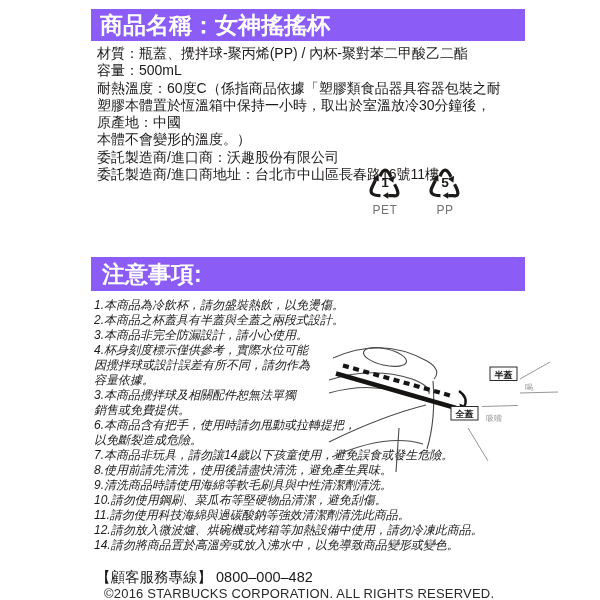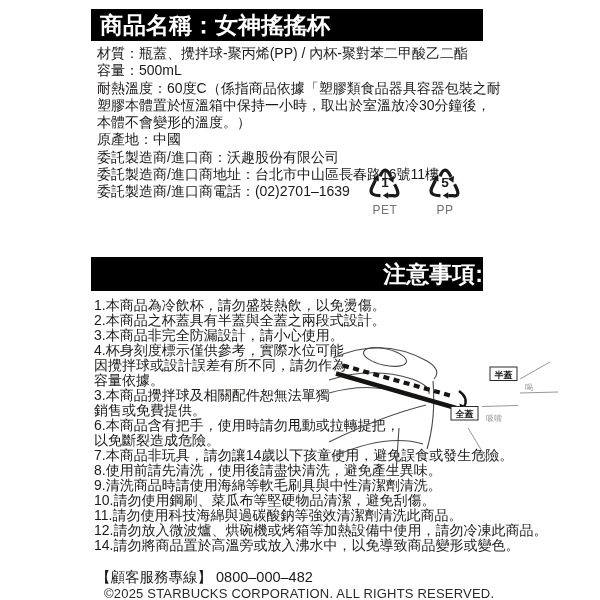--- a/index.html
+++ b/index.html
@@ -2,29 +2,29 @@
 <html><head>
 <meta charset="utf-8">
 <style>
   html,body{margin:0;padding:0;}
   body{
     width:600px;height:600px;background:#ffffff;position:relative;overflow:hidden;
     font-family:"Liberation Sans","DejaVu Sans",sans-serif;
     color:#1c1a19;
   }
   .banner{
-    position:absolute;left:91px;width:392px;background:#000000;color:#ffffff;
+    position:absolute;left:91px;width:434px;background:#8b5cf6;color:#ffffff;
     font-weight:bold;white-space:nowrap;box-sizing:border-box;
   }
   .banner1{top:9px;height:32px;line-height:32px;font-size:23px;padding-left:9px;}
-  .banner2{top:257px;height:34px;line-height:34px;font-size:23px;text-align:right;}
+  .banner2{top:257px;height:34px;line-height:34px;font-size:23px;padding-left:11px;}
   .info{position:absolute;left:97px;top:45px;}
   .iline{font-size:14px;line-height:17.3px;white-space:nowrap;}
   .list{position:absolute;left:94px;top:298px;}
-  .pline{font-size:14px;line-height:15px;white-space:nowrap;}
+  .pline{font-size:12px;line-height:15px;white-space:nowrap;font-style:italic;}
   .rsym{position:absolute;top:161px;width:46px;text-align:center;}
   .rsym1{left:362px;}
   .rsym2{left:422px;}
   .rsym .mat{font-size:12px;letter-spacing:0.5px;margin-top:-2px;color:#737373;}
   .rsym svg text{font-size:15px;font-weight:bold;fill:#1c1a19;}
   .diagram{position:absolute;left:328px;top:340px;width:272px;height:135px;pointer-events:none;}
   .boxlabel{font-size:9px;font-weight:600;fill:#1c1a19;}
   .tinynote{font-size:8px;fill:#9a9a9a;}
   .service{position:absolute;left:96px;top:568px;font-size:14.5px;white-space:nowrap;}
   .copyright{position:absolute;left:104px;top:586px;font-size:13px;letter-spacing:0.2px;color:#2a2a2a;white-space:nowrap;}
@@ -36,25 +36,24 @@
 
   <div class="banner banner1">
     <span>商品名稱：女神搖搖杯</span>
   </div>
 
   <div class="info">
     <div class="iline">材質：瓶蓋、攪拌球-聚丙烯(PP) / 內杯-聚對苯二甲酸乙二酯</div>
     <div class="iline">容量：500mL</div>
     <div class="iline">耐熱溫度：60度C（係指商品依據「塑膠類食品器具容器包裝之耐</div>
     <div class="iline">塑膠本體置於恆溫箱中保持一小時，取出於室溫放冷30分鐘後，</div>
+    <div class="iline">原產地：中國</div>
     <div class="iline">本體不會變形的溫度。）</div>
-    <div class="iline">原產地：中國</div>
     <div class="iline">委託製造商/進口商：沃趣股份有限公司</div>
     <div class="iline">委託製造商/進口商地址：台北市中山區長春路16號11樓</div>
-    <div class="iline">委託製造商/進口商電話：(02)2701–1639</div>
   </div>
 
   <div class="rsym rsym1">
     <svg viewBox="0 0 48 44" width="44" height="40">
       <g fill="none" stroke="#1c1a19" stroke-width="3.6">
         <path d="M 18.5 17 Q 24 3 30.5 17.5"></path>
         <path d="M 34.5 25.5 Q 42.5 40 33 38 L 27.5 38"></path>
         <path d="M 19 38 Q 5.5 38 9.5 29.5 L 13.5 21"></path>
       </g>
       <g fill="#1c1a19">
@@ -133,15 +132,15 @@
     </g>
     <rect x="490" y="367" width="27" height="13.5" fill="#ffffff" stroke="#2a2a2a" stroke-width="1"></rect>
     <text x="503.5" y="377.5" text-anchor="middle" class="boxlabel">半蓋</text>
     <rect x="451" y="406.5" width="27" height="13.5" fill="#ffffff" stroke="#2a2a2a" stroke-width="1"></rect>
     <text x="464.5" y="417" text-anchor="middle" class="boxlabel">全蓋</text>
     <text x="525" y="390" class="tinynote">喝</text>
     <text x="486" y="421" class="tinynote">吸嘴</text>
   </svg>
 
   <div class="service">【顧客服務專線】 0800–000–482</div>
-  <div class="copyright">©2025 STARBUCKS CORPORATION. ALL RIGHTS RESERVED.</div>
+  <div class="copyright">©2016 STARBUCKS CORPORATION. ALL RIGHTS RESERVED.</div>
 
 </div>
 
 </body></html>

